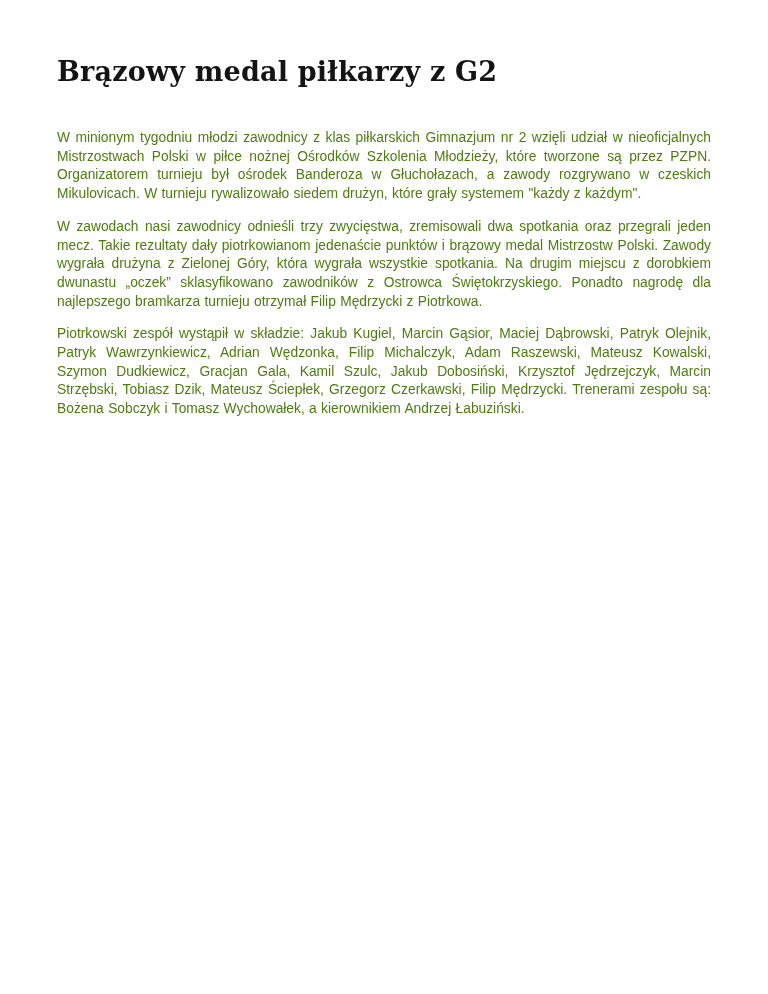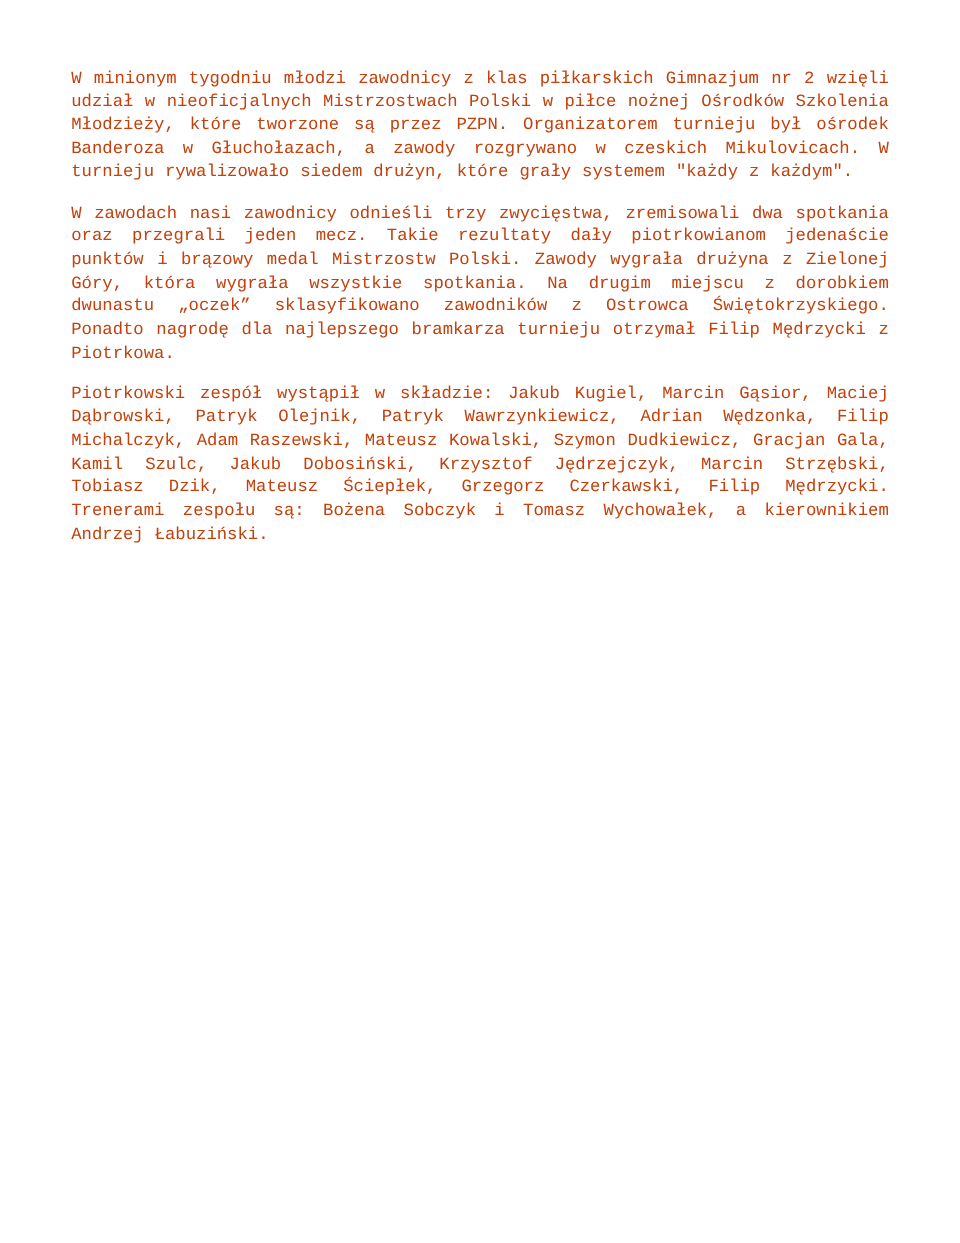--- a/index.html
+++ b/index.html
@@ -23,33 +23,34 @@
   .doc-title {
     font-family: "DejaVu Serif", serif;
     font-weight: bold;
     font-size: 27px;
     line-height: 33px;
     color: #141414;
     margin: 0 0 41px 0;
     letter-spacing: 0.2px;
   }
   .doc-body p {
-    font-family: Liberation Mono, monospace;
+    font-family: Liberation Sans, sans-serif;
     font-size: 13.8px;
     line-height: 18.7px;
-    color: #c2410c;
+    color: #4d7c0f;
     text-align: justify;
     margin: 0 0 14px 0;
     word-spacing: 0.5px;
   }
 </style>
 </head>
 <body>
 
 <div class="doc-page">
+  <h1 class="doc-title">Brązowy medal piłkarzy z G2</h1>
 
   <div class="doc-body">
     <p>W minionym tygodniu młodzi zawodnicy z klas piłkarskich Gimnazjum nr 2 wzięli udział w nieoficjalnych Mistrzostwach Polski w piłce nożnej Ośrodków Szkolenia Młodzieży, które tworzone są przez PZPN. Organizatorem turnieju był ośrodek Banderoza w Głuchołazach, a zawody rozgrywano w czeskich Mikulovicach. W turnieju rywalizowało siedem drużyn, które grały systemem "każdy z każdym".</p>
 
     <p>W zawodach nasi zawodnicy odnieśli trzy zwycięstwa, zremisowali dwa spotkania oraz przegrali jeden mecz. Takie rezultaty dały piotrkowianom jedenaście punktów i brązowy medal Mistrzostw Polski. Zawody wygrała drużyna z Zielonej Góry, która wygrała wszystkie spotkania. Na drugim miejscu z dorobkiem dwunastu „oczek” sklasyfikowano zawodników z Ostrowca Świętokrzyskiego. Ponadto nagrodę dla najlepszego bramkarza turnieju otrzymał Filip Mędrzycki z Piotrkowa.</p>
 
     <p>Piotrkowski zespół wystąpił w składzie: Jakub Kugiel, Marcin Gąsior, Maciej Dąbrowski, Patryk Olejnik, Patryk Wawrzynkiewicz, Adrian Wędzonka, Filip Michalczyk, Adam Raszewski, Mateusz Kowalski, Szymon Dudkiewicz, Gracjan Gala, Kamil Szulc, Jakub Dobosiński, Krzysztof Jędrzejczyk, Marcin Strzębski, Tobiasz Dzik, Mateusz Ściepłek, Grzegorz Czerkawski, Filip Mędrzycki. Trenerami zespołu są: Bożena Sobczyk i Tomasz Wychowałek, a kierownikiem Andrzej Łabuziński.</p>
   </div>
 </div>
 

